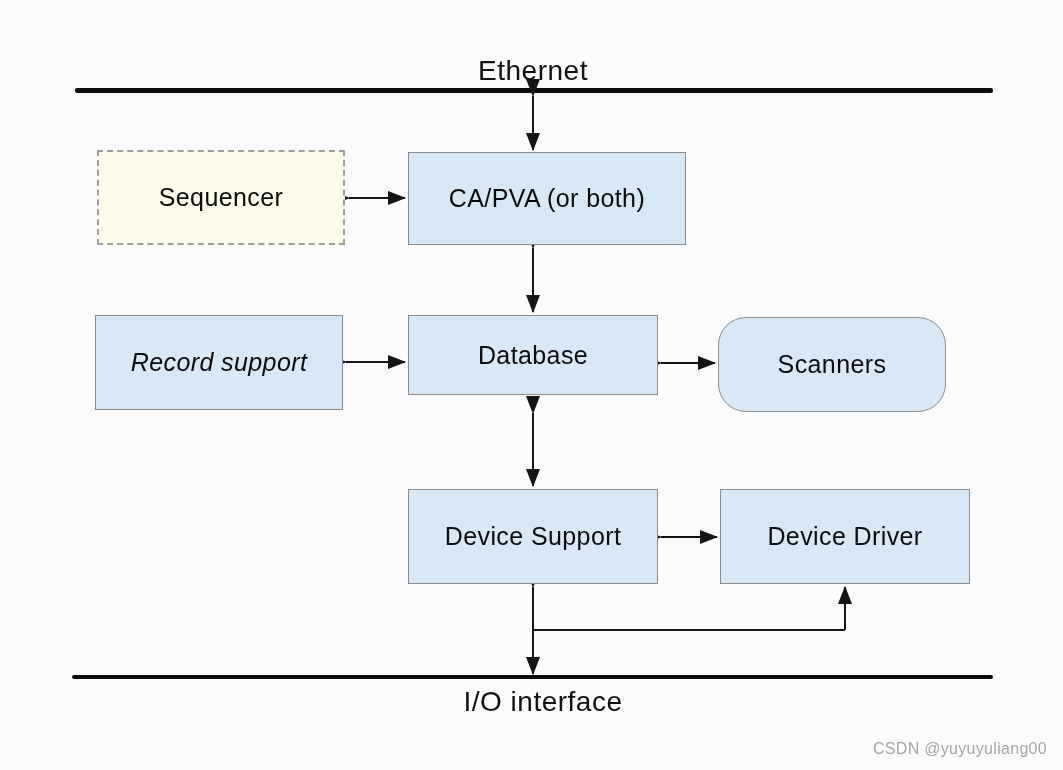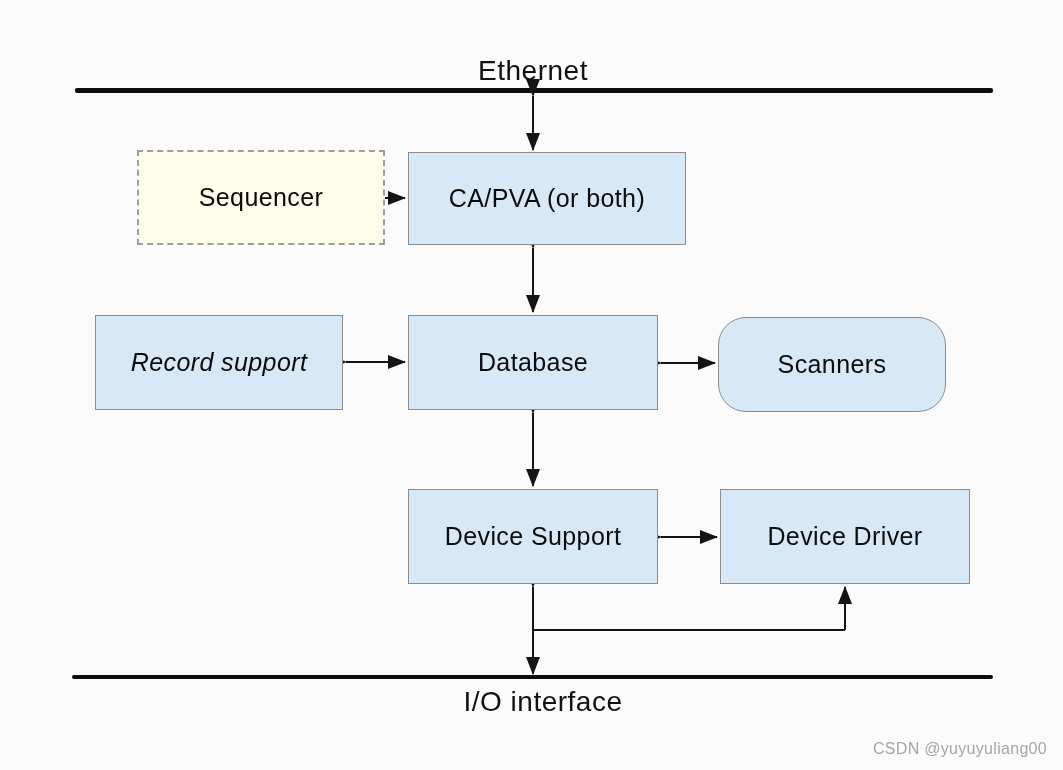--- a/index.html
+++ b/index.html
@@ -42,26 +42,25 @@
     letter-spacing: 0.4px;
     display: flex;
     align-items: center;
     justify-content: center;
     text-align: center;
     white-space: nowrap;
   }
   .node.sequencer {
     background: #fdfce9;
     border: 2px dashed #9e9e9e;
-    margin-left: 40px;
   }
   .n-sequencer      { left: 97px;  top: 150px; width: 248px; height: 95px; }
   .n-capva          { left: 408px; top: 152px; width: 278px; height: 93px; }
   .n-record-support { left: 95px;  top: 315px; width: 248px; height: 95px; font-style: italic; }
-  .n-database       { left: 408px; top: 315px; width: 250px; height: 95px; }
+  .n-database       { left: 408px; top: 315px; width: 250px; height: 80px; }
   .n-scanners       { left: 718px; top: 317px; width: 228px; height: 95px; border-radius: 28px; }
   .n-device-support { left: 408px; top: 489px; width: 250px; height: 95px; }
   .n-device-driver  { left: 720px; top: 489px; width: 250px; height: 95px; }
   svg.connectors {
     position: absolute;
     left: 0; top: 0;
     width: 1063px;
     height: 770px;
     pointer-events: none;
   }

